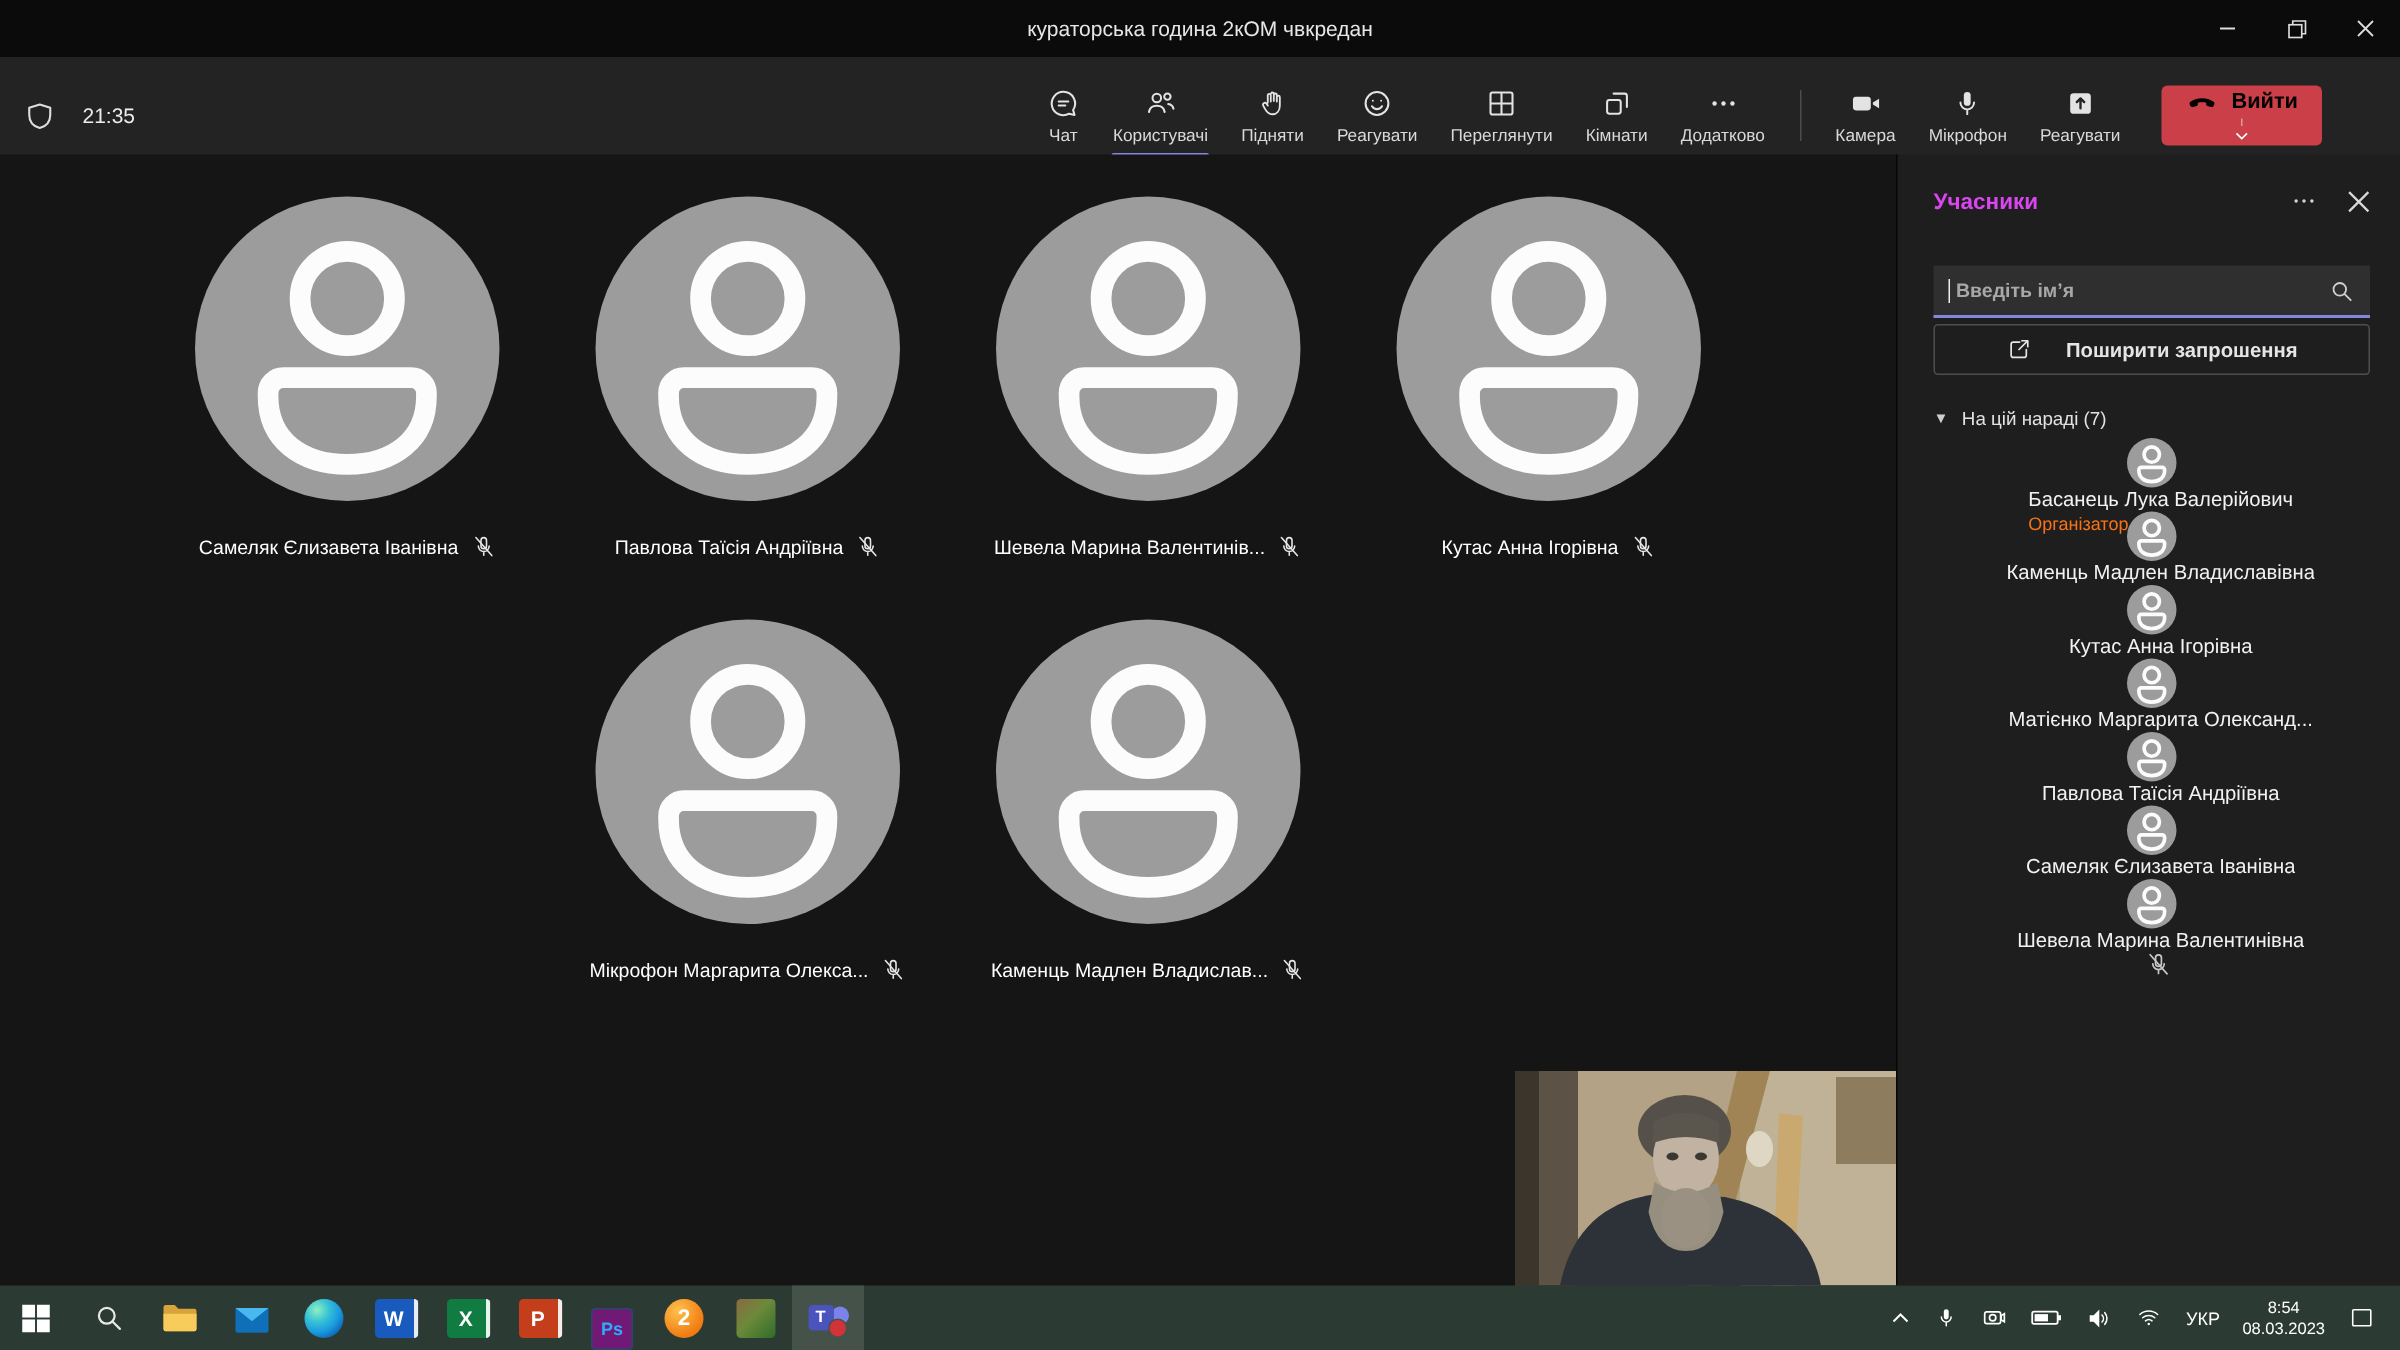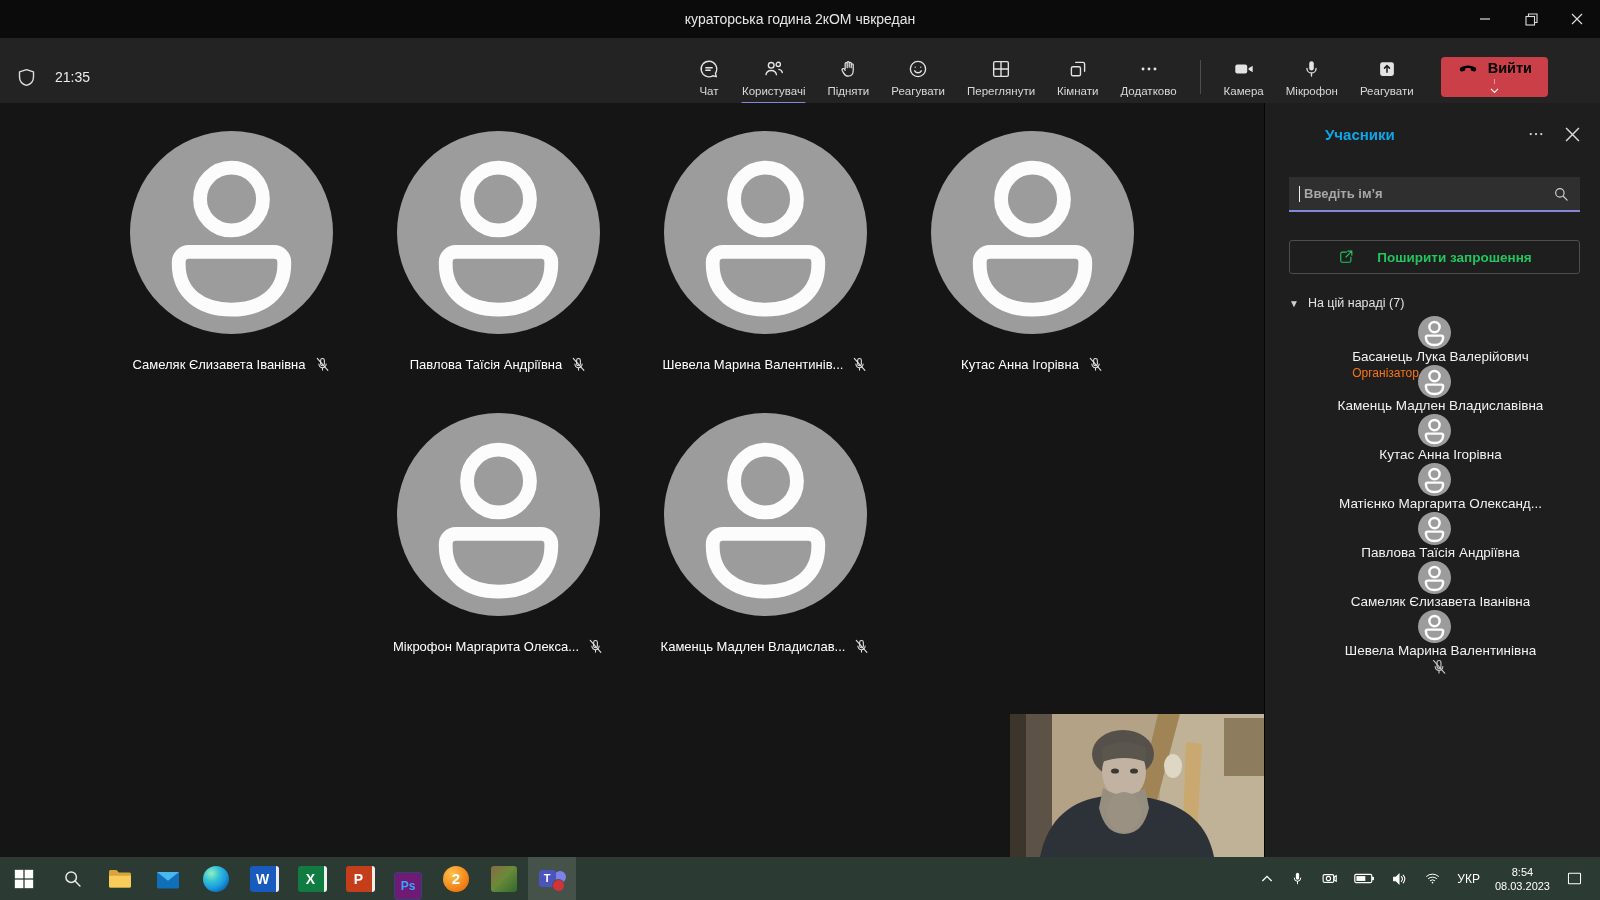--- a/index.html
+++ b/index.html
@@ -40,32 +40,32 @@
   .tile-name{margin-top:22px;display:flex;align-items:center;gap:8px;font-size:13px;color:#fff;white-space:nowrap;}
   .mic{color:#e6e6e6;flex:none;display:flex;}
 
   
   .selfview{position:absolute;right:0;bottom:0;width:254px;height:143px;background:#1a1a1a;cursor:pointer;}
 
   
   .panel{flex:1;background:#1e1e1e;border-left:1px solid #060606;display:flex;flex-direction:column;
          padding:0 20px 0 24px;overflow:hidden;}
   .panel-header{margin-top:22px;display:flex;align-items:center;}
-  .panel-title{font-size:15px;font-weight:700;color:#0ea5e9;margin-left:36px;}
+  .panel-title{font-size:15px;font-weight:700;color:#d946ef;}
   .ph-actions{margin-left:auto;display:flex;align-items:center;gap:20px;color:#d8d8d8;}
   .ph-btn{background:none;border:none;color:inherit;cursor:pointer;padding:0;display:flex;}
   .search-wrap{margin-top:34px;height:33px;background:#2f2f2f;border-bottom:2px solid #8388dd;
                display:flex;align-items:center;padding:0 10px;}
   .caret-bar{width:1px;height:16px;background:#f0f0f0;margin-right:2px;}
   .search-input{flex:1;background:transparent;border:none;outline:none;color:#e8e8e8;font-size:13px;
                 font-family:inherit;min-width:0;font-weight:bold;}
   .search-input::placeholder{color:#a8a8a8;}
   .search-ic{color:#cfcfcf;margin-left:6px;}
-  .invite-btn{margin-top:28px;height:34px;background:transparent;border:1px solid #4e4e4e;border-radius:3px;
-              display:flex;align-items:center;justify-content:center;gap:22px;color:#22c55e;font-size:13.5px;
+  .invite-btn{margin-top:4px;height:34px;background:transparent;border:1px solid #4e4e4e;border-radius:3px;
+              display:flex;align-items:center;justify-content:center;gap:22px;color:#e5e5e5;font-size:13.5px;
               font-weight:700;cursor:pointer;font-family:inherit;}
   .section-hdr{margin-top:22px;display:flex;align-items:center;gap:9px;font-size:12.5px;color:#e2e2e2;cursor:pointer;}
   .tri{font-size:10px;color:#cfcfcf;}
   .plist{margin-top:6px;}
   .prow{display:flex;align-items:center;height:49px;cursor:pointer;flex-direction:column;}
   .pavatar{width:33px;height:33px;border-radius:50%;background:#9c9c9c;flex:none;display:flex;align-items:center;justify-content:center;}
   .pinfo{margin-left:12px;flex:1;min-width:0;}
   .pname{font-size:13.5px;color:#f2f2f2;white-space:nowrap;overflow:hidden;text-overflow:ellipsis;}
   .prole{font-size:12px;color:#f97316;margin-top:2px;}
   .pmic{color:#c9c9c9;flex:none;margin-left:8px;display:flex;}

